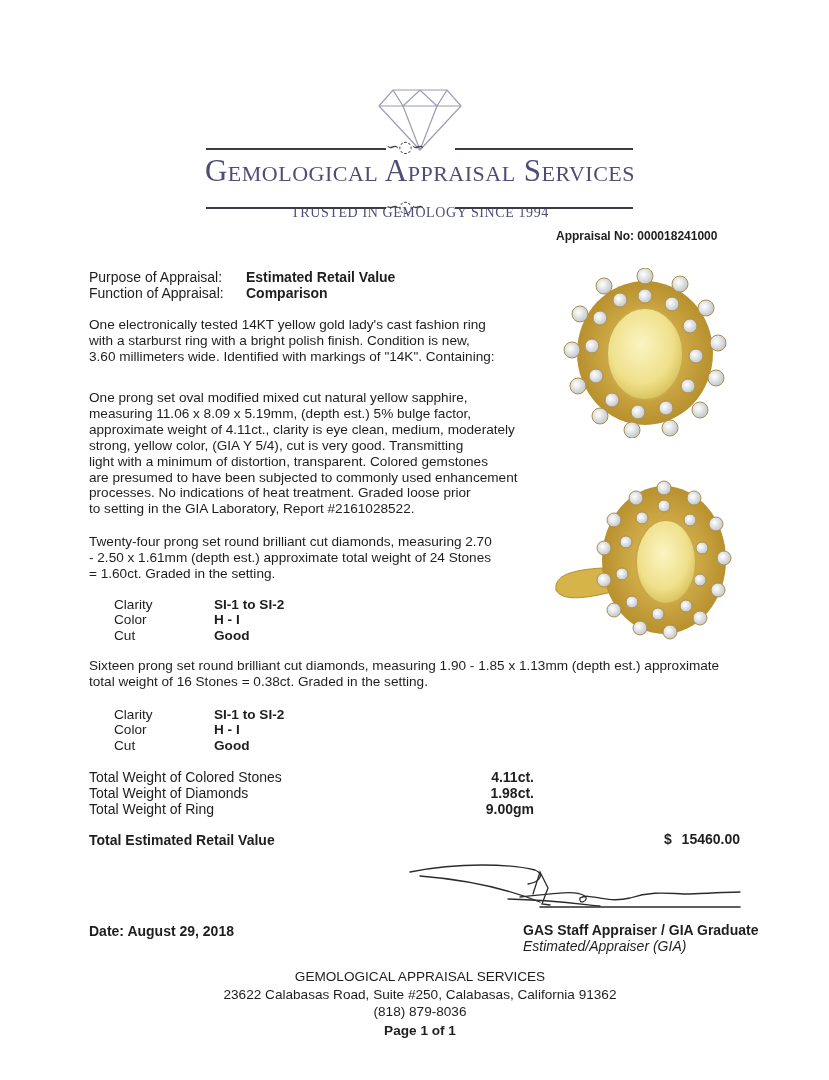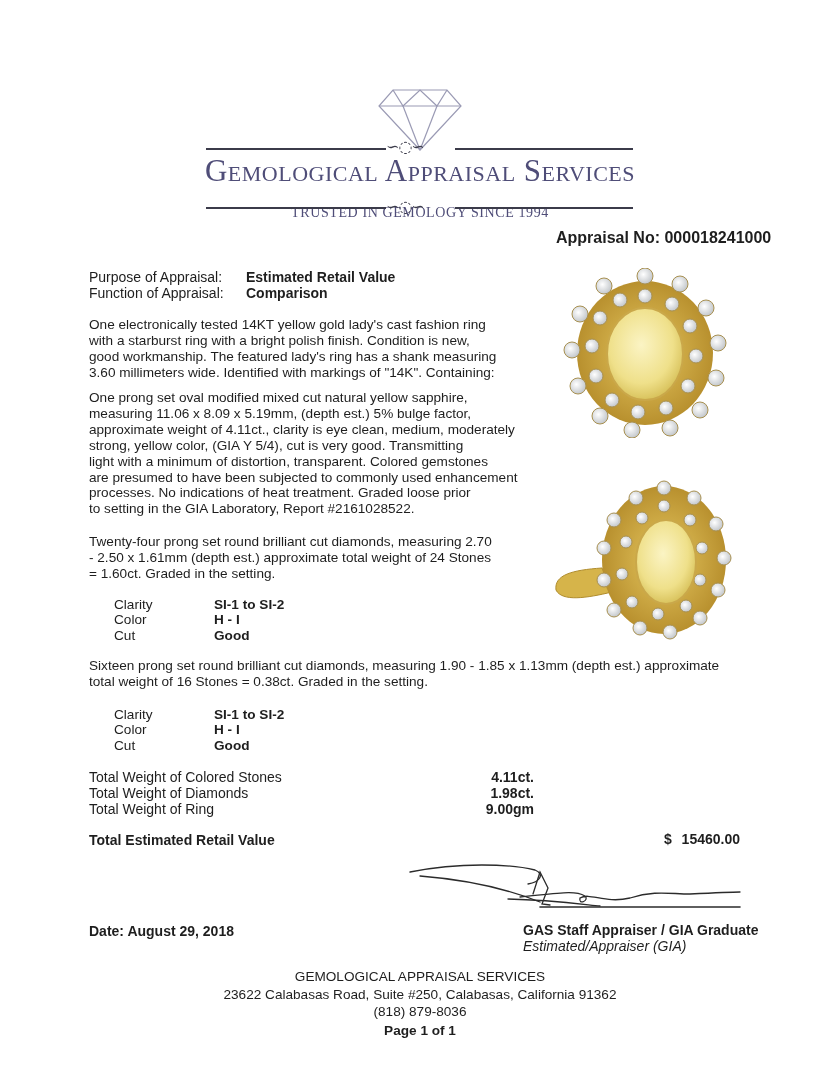--- a/index.html
+++ b/index.html
@@ -4,21 +4,21 @@
 <style>
   html, body { margin: 0; padding: 0; background: #ffffff; }
   body { width: 829px; height: 1080px; position: relative; overflow: hidden; font-family: "Liberation Sans", sans-serif; color: #1e1e1e; }
   .abs { position: absolute; }
   
   .logo-diamond { left: 375px; top: 84px; width: 90px; height: 70px; }
   .hline { position: absolute; height: 2px; background: #3b3b4a; }
   .ornament { position: absolute; font-family: "DejaVu Serif", serif; color: #3b3b4a; font-size: 16px; line-height: 16px; letter-spacing: -1px; }
   .brand { left: 200px; width: 440px; top: 154px; text-align: center; font-family: "Liberation Serif", serif; color: #4f4d78; font-size: 31px; letter-spacing: 0.5px; line-height: 34px; font-variant: small-caps; }
   .tagline { left: 200px; width: 440px; top: 184px; text-align: center; font-family: "Liberation Serif", serif; color: #4f4d78; font-size: 14px; letter-spacing: 0.6px; line-height: 16px; margin-top: 21px; }
-  .appr-no { left: 556px; top: 229px; font-weight: bold; font-size: 16px; text-align: center; }
+  .appr-no { left: 556px; top: 229px; font-weight: bold; font-size: 12px; text-align: center; }
   .lbl { font-size: 14px; line-height: 16px; }
   .bold { font-weight: bold; }
   .para { width: 460px; font-size: 13.6px; line-height: 15.9px; }
   .grade-row { position: absolute; font-size: 13.6px; line-height: 15.6px; }
   .photo { position: absolute; }
   .footer { left: 200px; width: 440px; text-align: center; font-size: 13.6px; line-height: 17.5px; }
 </style>
 </head>
 <body>
 
@@ -46,21 +46,20 @@
 <div class="abs appr-no">Appraisal No: 000018241000</div>
 
 <div class="abs lbl" style="left:89px; top:269px;">Purpose of Appraisal:</div>
 <div class="abs lbl bold" style="left:246px; top:269px;">Estimated Retail Value</div>
 <div class="abs lbl" style="left:89px; top:285px;">Function of Appraisal:</div>
 <div class="abs lbl bold" style="left:246px; top:285px;">Comparison</div>
 
 <div class="abs para" style="left:89px; top:317px;">
   <div>One electronically tested 14KT yellow gold lady's cast fashion ring</div>
   <div>with a starburst ring with a bright polish finish. Condition is new,</div>
-  <div>good workmanship. The featured lady's ring has a shank measuring</div>
   <div>3.60 millimeters wide. Identified with markings of "14K".  Containing:</div>
 </div>
 
 <div class="abs para" style="left:89px; top:390px;">
   <div>One prong set oval modified mixed cut natural yellow sapphire,</div>
   <div>measuring 11.06 x 8.09 x 5.19mm, (depth est.)  5% bulge factor,</div>
   <div>approximate weight of 4.11ct., clarity is eye clean, medium, moderately</div>
   <div>strong, yellow color, (GIA Y 5/4), cut is very good. Transmitting</div>
   <div>light with a minimum of distortion, transparent. Colored gemstones</div>
   <div>are presumed to have been subjected to commonly used enhancement</div>

